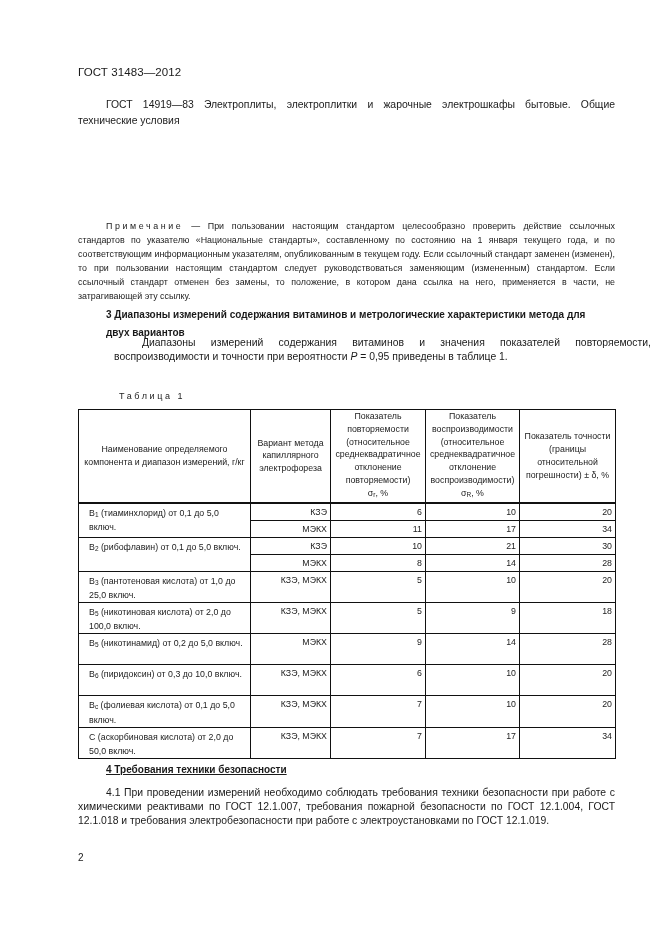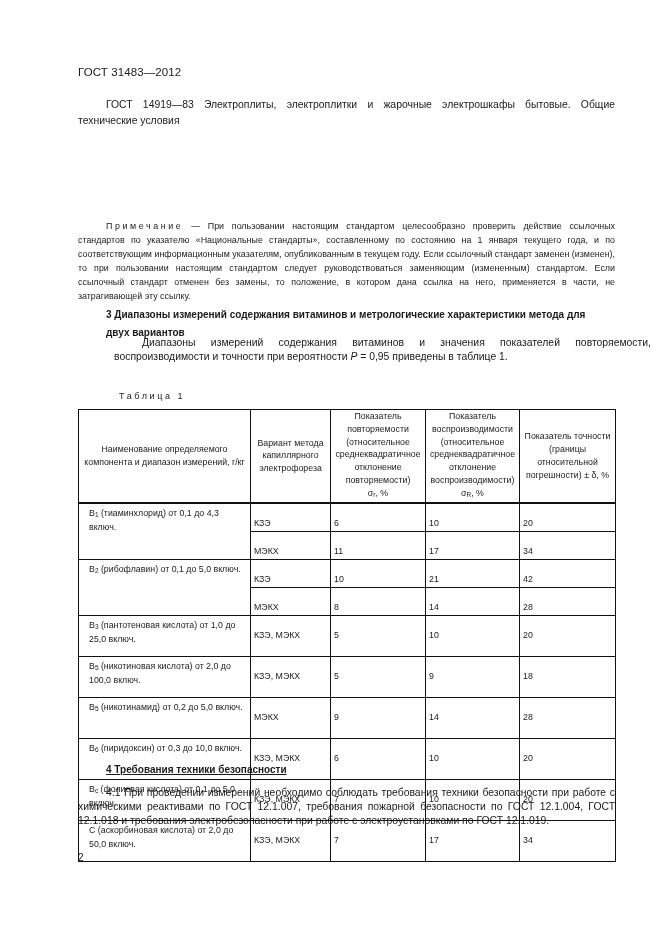--- a/index.html
+++ b/index.html
@@ -13,21 +13,21 @@
   .ref-list div { text-indent:28px; text-align:justify; }
   .note { left:78px; top:220px; width:537px; font-size:8.9px; line-height:13.9px; text-align:justify; text-indent:28px; color:#222; }
   .note .spaced { letter-spacing:2.6px; }
   .h2 { left:106px; font-weight:bold; font-size:10px; line-height:18px; width:500px; }
   .table-label { left:78px; top:391px; font-size:9px; letter-spacing:2.6px; color:#222;margin-left:41px; }
   table.t { position:absolute; left:78px; top:409px; width:537px; border-collapse:collapse;
             font-size:8.8px; color:#222; table-layout:fixed; }
   table.t td, table.t th { border:1px solid #111; padding:0 3px; font-weight:normal; }
   table.t th { text-align:center; vertical-align:middle; line-height:12.8px; height:85px; border-top:1.5px solid #111; border-bottom:2.5px solid #111; }
   table.t td.name { text-align:left; vertical-align:top; padding:3px 4px 0 10px; line-height:13.2px; }
-  table.t td.c { text-align:left; vertical-align:top; padding-top:13px; line-height:13px; }
+  table.t td.c { text-align:right; vertical-align:top; padding-top:2px; line-height:13px; }
   .r2 td { height:14px; }
   .r1 td { height:27px; }
   sub { font-size:6.5px; vertical-align:-1px; }
   .page-num { left:78px; top:852px; font-size:10px; }
 </style>
 </head>
 <body>
 
 <div class="abs doc-header">ГОСТ  31483—2012</div>
 
@@ -56,39 +56,39 @@
       <th>Наименование определяемого компонента и диапазон измерений, г/кг</th>
       <th>Вариант метода капиллярного электрофореза</th>
       <th><span>Показатель повторяемости (относительное среднеквадратичное отклонение повторяемости)</span><br><span>σ</span><sub>r</sub><span>, %</span></th>
       <th><span>Показатель воспроизводимости (относительное среднеквадратичное отклонение воспроизводимости)</span><br><span>σ</span><sub>R</sub><span>, %</span></th>
       <th>Показатель точности (границы относительной погрешности) ± δ, %</th>
     </tr>
   </thead>
   <tbody>
 
     <tr class="r2">
-      <td class="name" rowspan="2"><span>B</span><sub>1</sub><span> (тиаминхлорид) от 0,1 до 4,3 включ.</span></td>
+      <td class="name" rowspan="2"><span>B</span><sub>1</sub><span> (тиаминхлорид) от 0,1 до 5,0 включ.</span></td>
       <td class="c">КЗЭ</td>
       <td class="c">6</td>
       <td class="c">10</td>
       <td class="c">20</td>
     </tr>
     <tr class="r2">
       <td class="c">МЭКХ</td>
       <td class="c">11</td>
       <td class="c">17</td>
       <td class="c">34</td>
     </tr>
 
     <tr class="r2">
       <td class="name" rowspan="2"><span>B</span><sub>2</sub><span> (рибофлавин) от 0,1 до 5,0 включ.</span></td>
       <td class="c">КЗЭ</td>
       <td class="c">10</td>
       <td class="c">21</td>
-      <td class="c">42</td>
+      <td class="c">30</td>
     </tr>
     <tr class="r2">
       <td class="c">МЭКХ</td>
       <td class="c">8</td>
       <td class="c">14</td>
       <td class="c">28</td>
     </tr>
 
     <tr class="r1">
       <td class="name"><span>B</span><sub>3</sub><span> (пантотеновая кислота) от 1,0 до 25,0 включ.</span></td>

